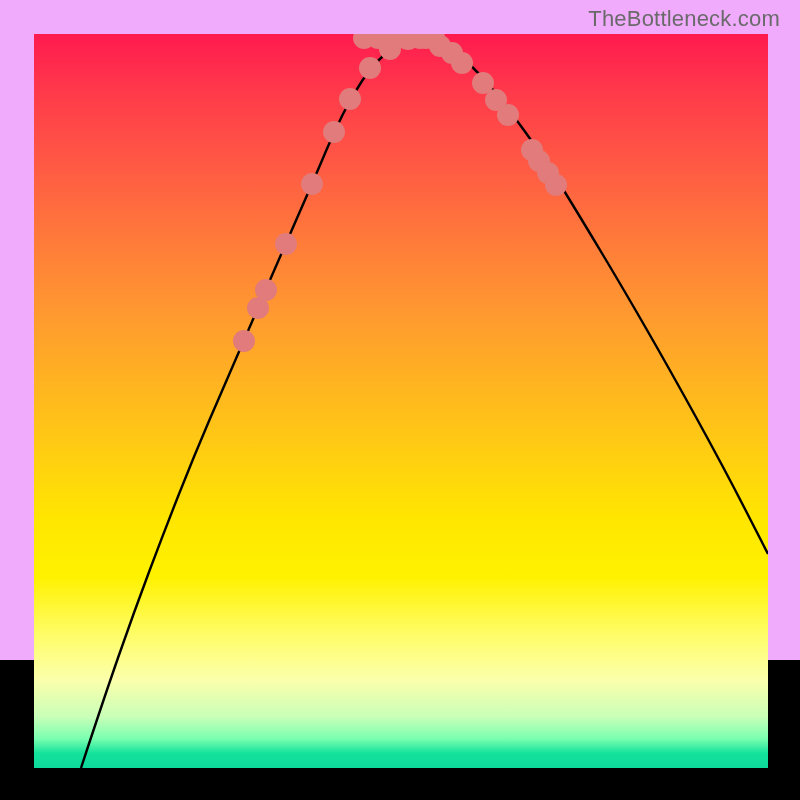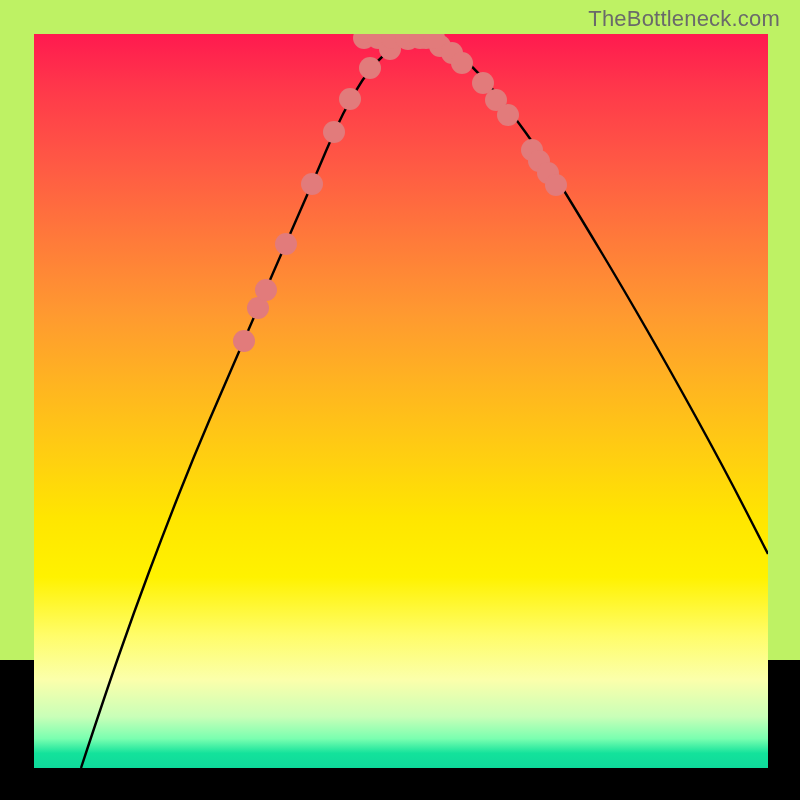--- a/index.html
+++ b/index.html
@@ -10,21 +10,21 @@
     overflow: hidden;
     background: #000;
     font-family: Arial, Helvetica, sans-serif;
   }
   .frame {
     position: absolute;
     left: 0;
     top: 0;
     width: 800px;
     height: 660px;
-    background: #bef264;
+    background: #f0abfc;
   }
   .plot {
     position: absolute;
     left: 34px;
     top: 34px;
     width: 734px;
     height: 734px;
     
     background: linear-gradient(
       to bottom,

